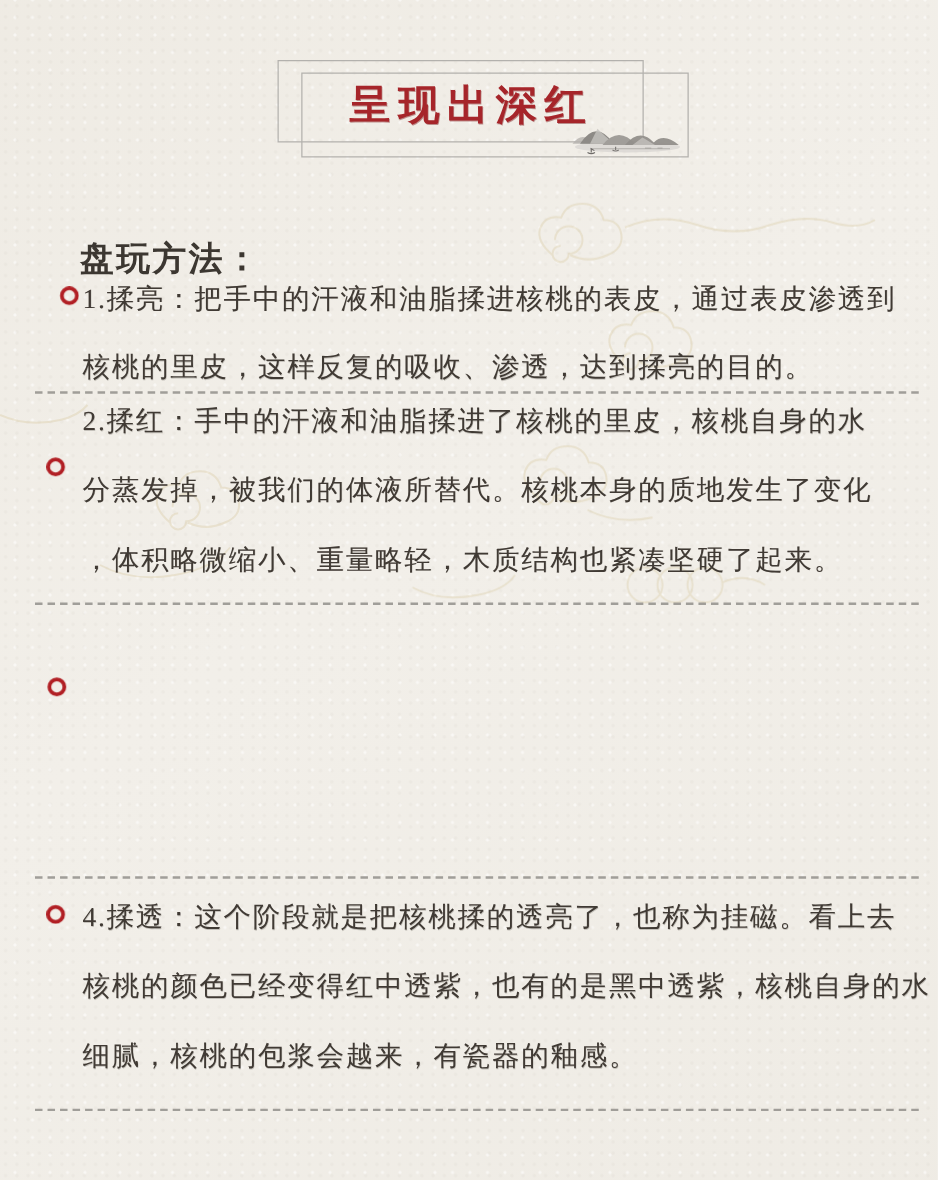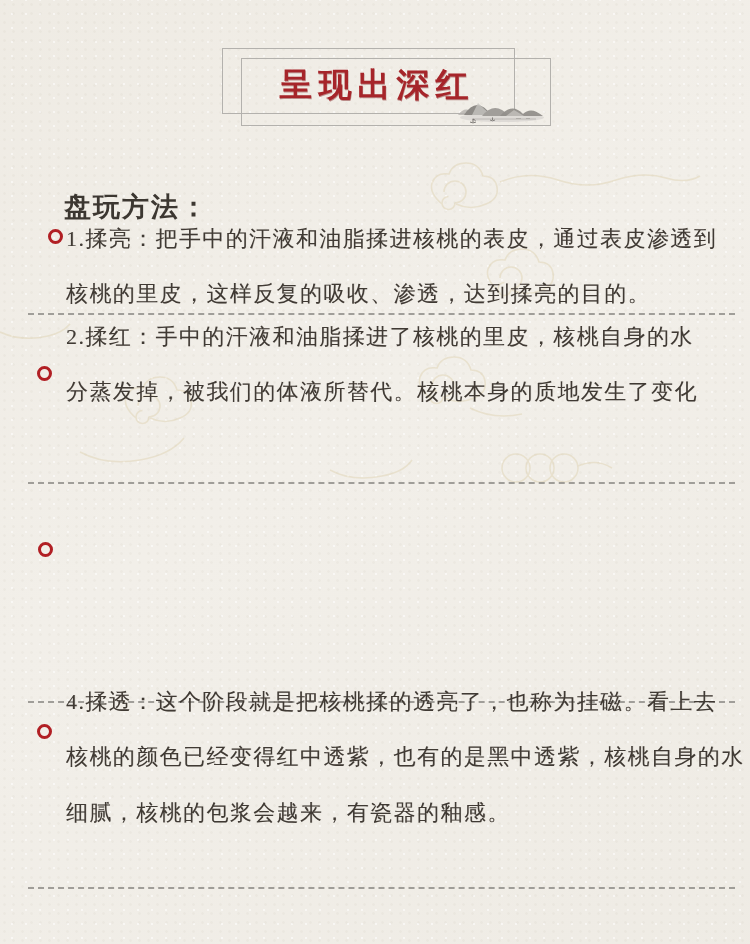--- a/index.html
+++ b/index.html
@@ -44,21 +44,21 @@
   
   .item{position:absolute;left:66px;width:652px;}
   .item .line{
     height:55.3px;line-height:55.3px;white-space:nowrap;
     font-size:22px;letter-spacing:1.4px;color:#403a34;
     text-shadow:0.4px 0.4px 0 rgba(64,58,52,.25);
   }
   .item-1{top:211px;}
   .item-2{top:309px;}
   .item-3{top:485px;}
-  .item-4{top:674px;}
+  .item-4{top:706px;}
 
   .bullet{
     position:absolute;width:9px;height:9px;border-radius:50%;
     border:3.5px solid #b11f24;background:transparent;
   }
   .bullet-1{left:48px;top:229px;}
   .bullet-2{left:37px;top:366px;}
   .bullet-3{left:38px;top:542px;}
   .bullet-4{left:37px;top:724px;}
 
@@ -130,20 +130,21 @@
 
   <div class="item item-1">
     <div class="line">1.揉亮：把手中的汗液和油脂揉进核桃的表皮，通过表皮渗透到</div>
     <div class="line">核桃的里皮，这样反复的吸收、渗透，达到揉亮的目的。</div>
   </div>
   <div class="divider div-1"></div>
 
   <div class="item item-2">
     <div class="line">2.揉红：手中的汗液和油脂揉进了核桃的里皮，核桃自身的水</div>
     <div class="line">分蒸发掉，被我们的体液所替代。核桃本身的质地发生了变化</div>
+    <div class="line">，体积略微缩小、重量略轻，木质结构也紧凑坚硬了起来。</div>
   </div>
   <div class="divider div-2"></div>
 
   <div class="divider div-3"></div>
 
   <div class="item item-4">
     <div class="line">4.揉透：这个阶段就是把核桃揉的透亮了，也称为挂磁。看上去</div>
     <div class="line">核桃的颜色已经变得红中透紫，也有的是黑中透紫，核桃自身的水</div>
     <div class="line">细腻，核桃的包浆会越来，有瓷器的釉感。</div>
   </div>

